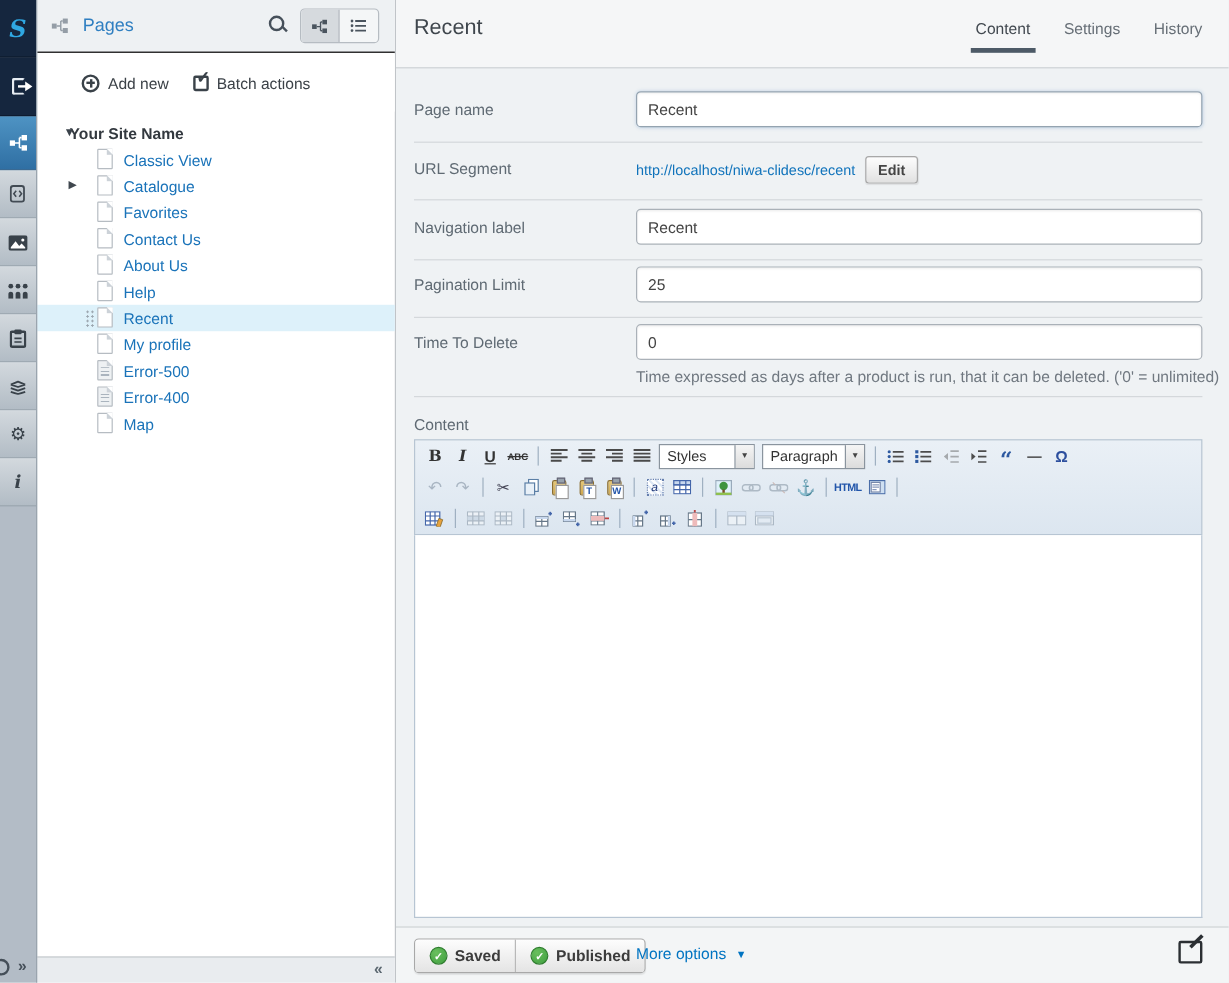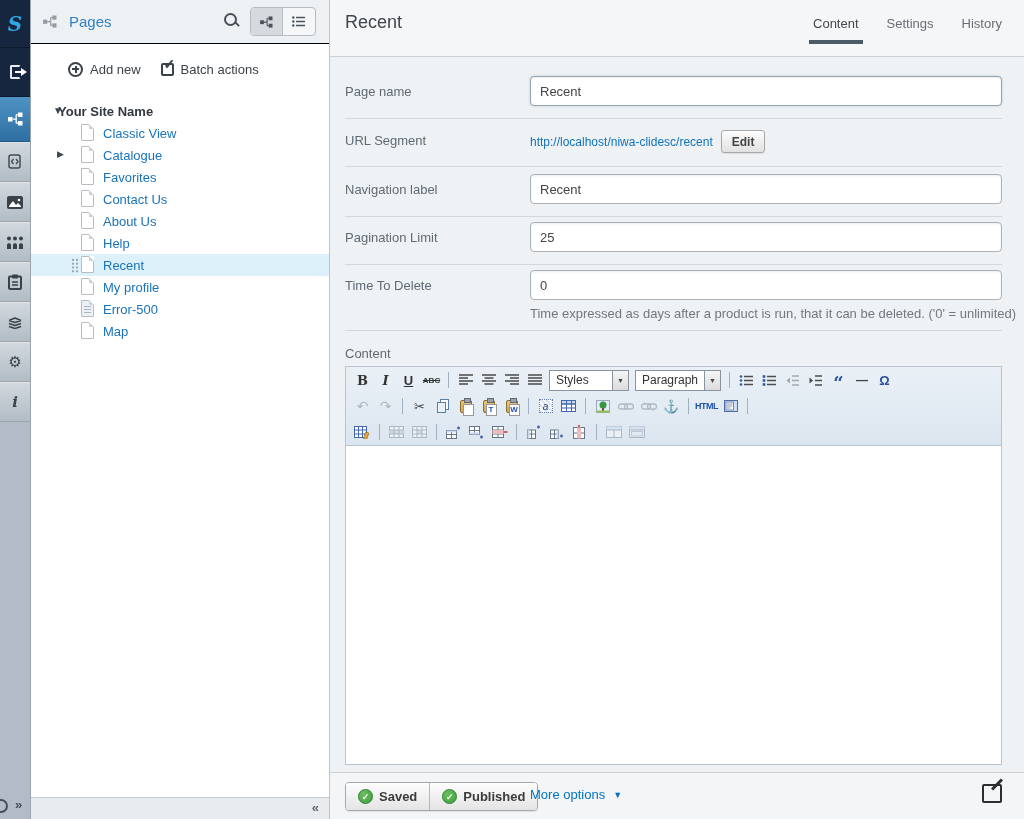--- a/index.html
+++ b/index.html
@@ -275,20 +275,24 @@
       </div>
       <div class="trow titem">
         <span class="picon"></span>
           <span class="tlabel">My profile</span>
       </div>
       <div class="trow titem">
         <span class="picon err"></span>
           <span class="tlabel">Error-500</span>
       </div>
       <div class="trow titem">
+        <span class="picon err"></span>
+          <span class="tlabel">Error-400</span>
+      </div>
+      <div class="trow titem">
         <span class="picon"></span>
           <span class="tlabel">Map</span>
       </div>
     </div>
 
     <div class="sb-bottom">
       <span class="col">«</span>
     </div>
   </div>
 

